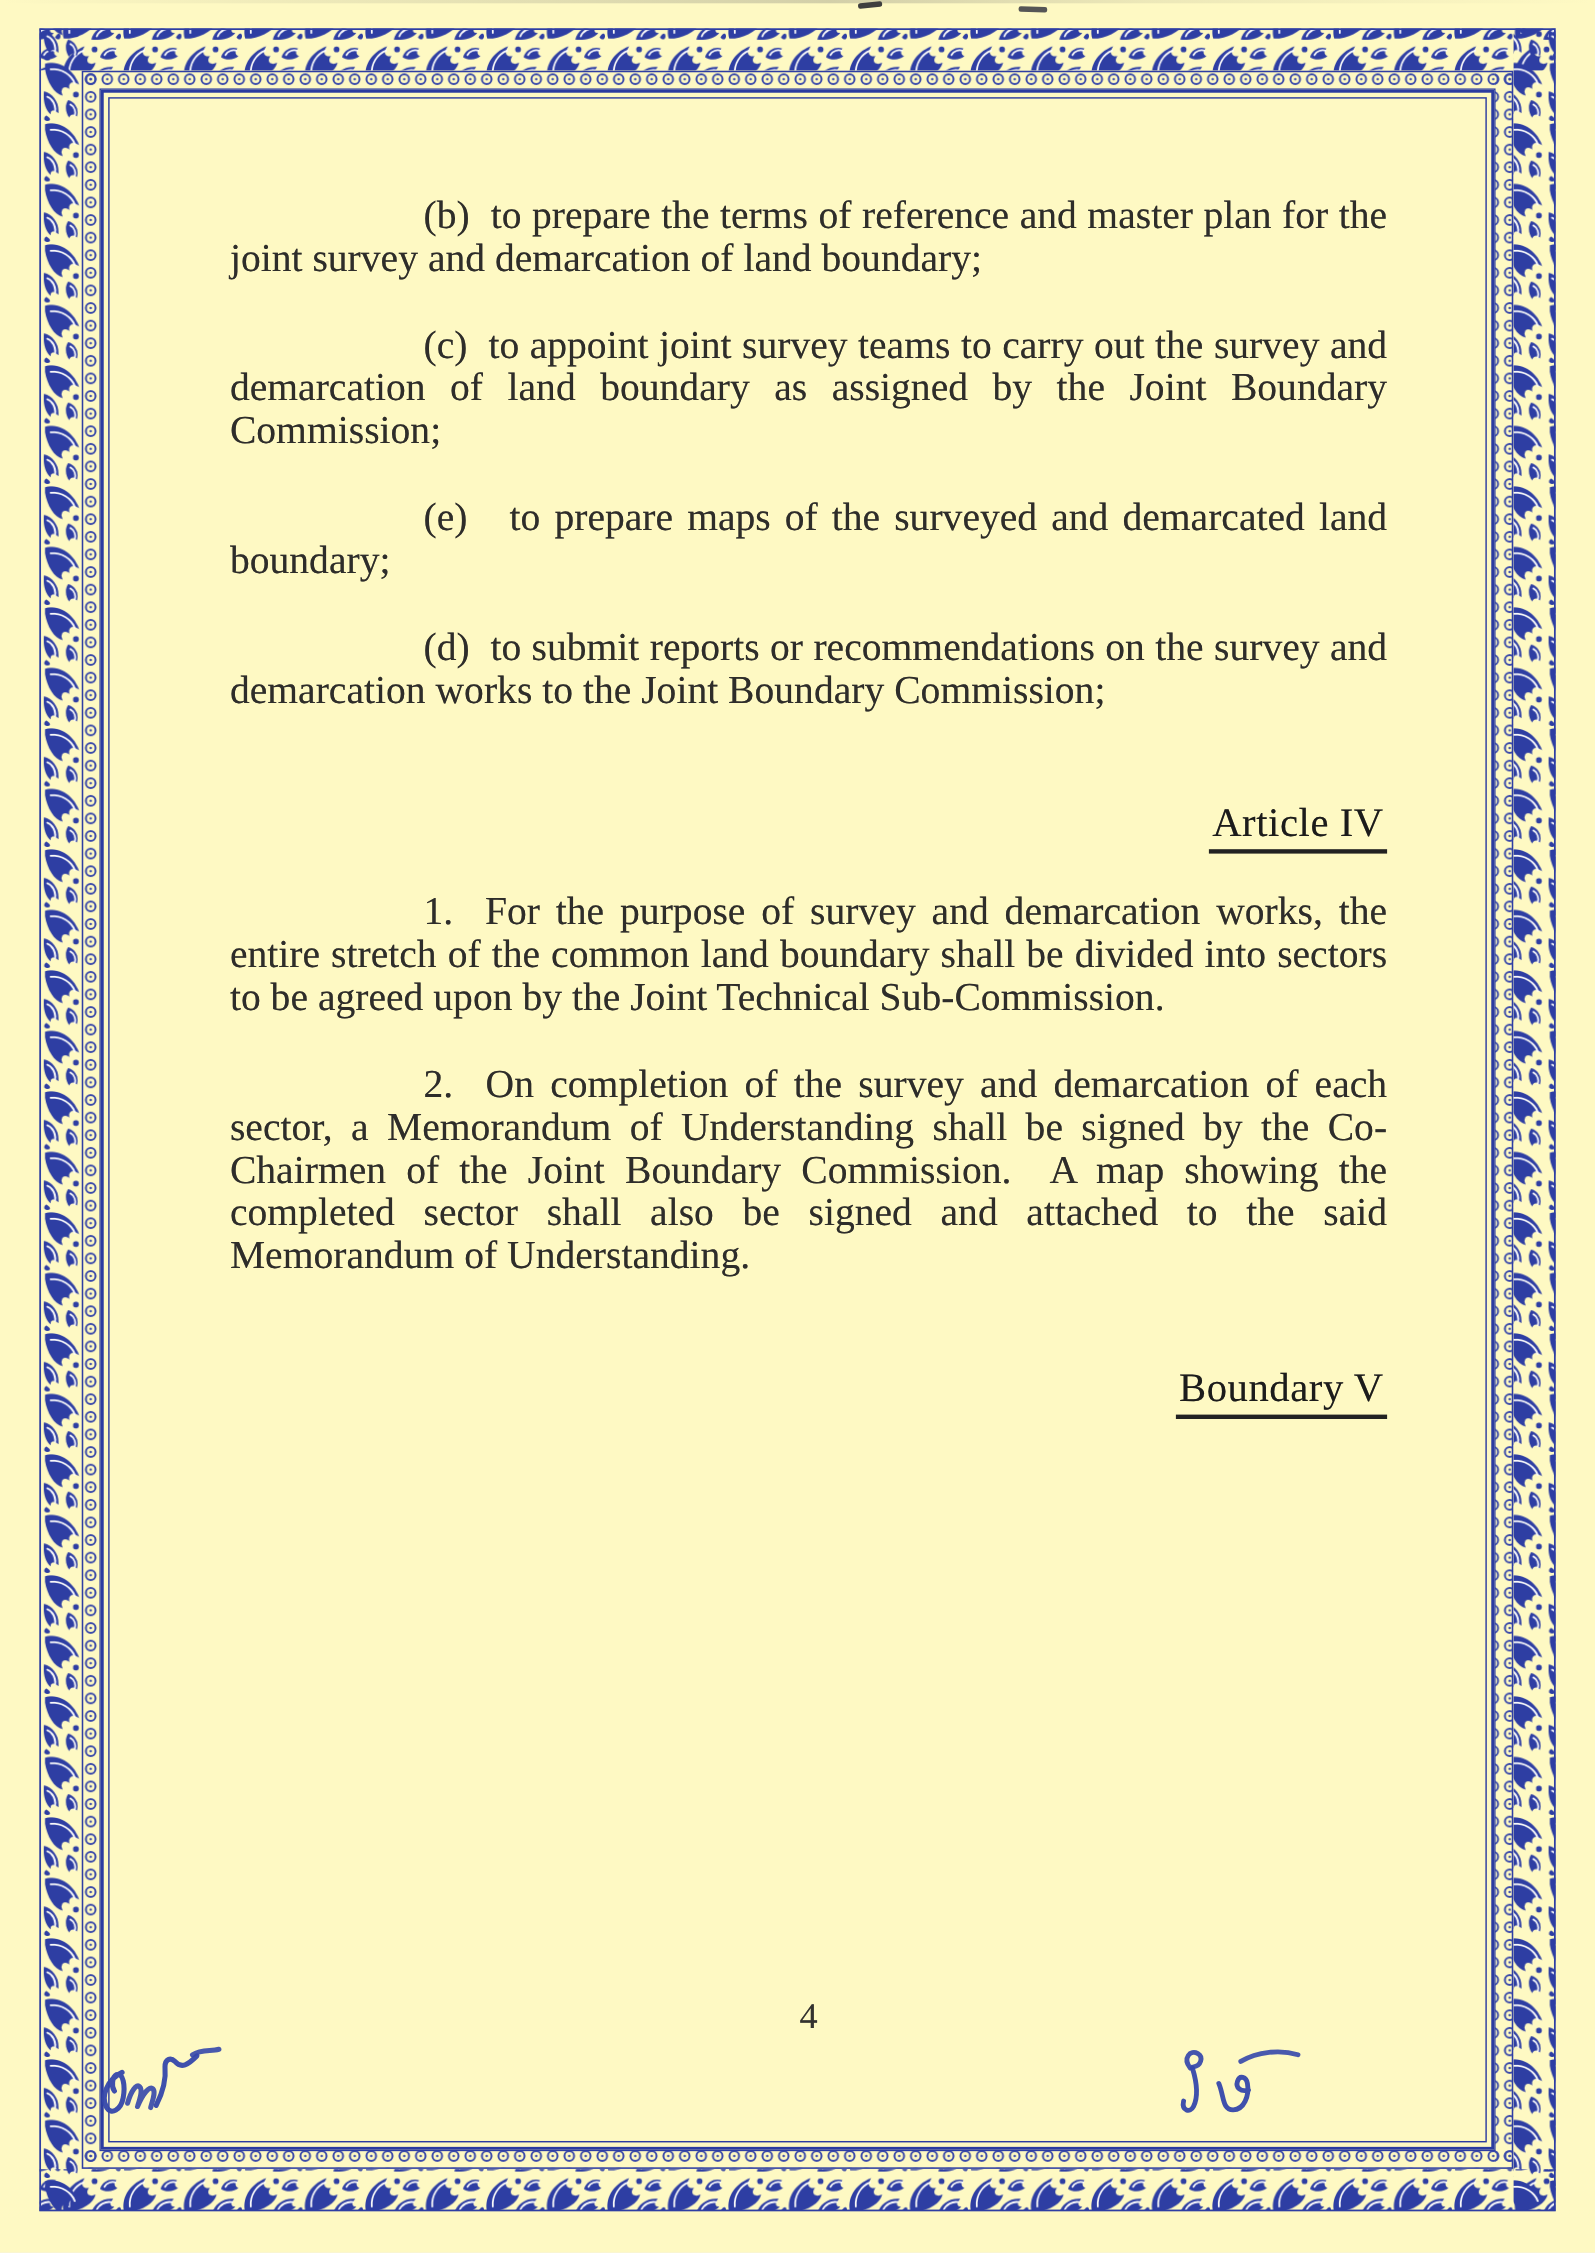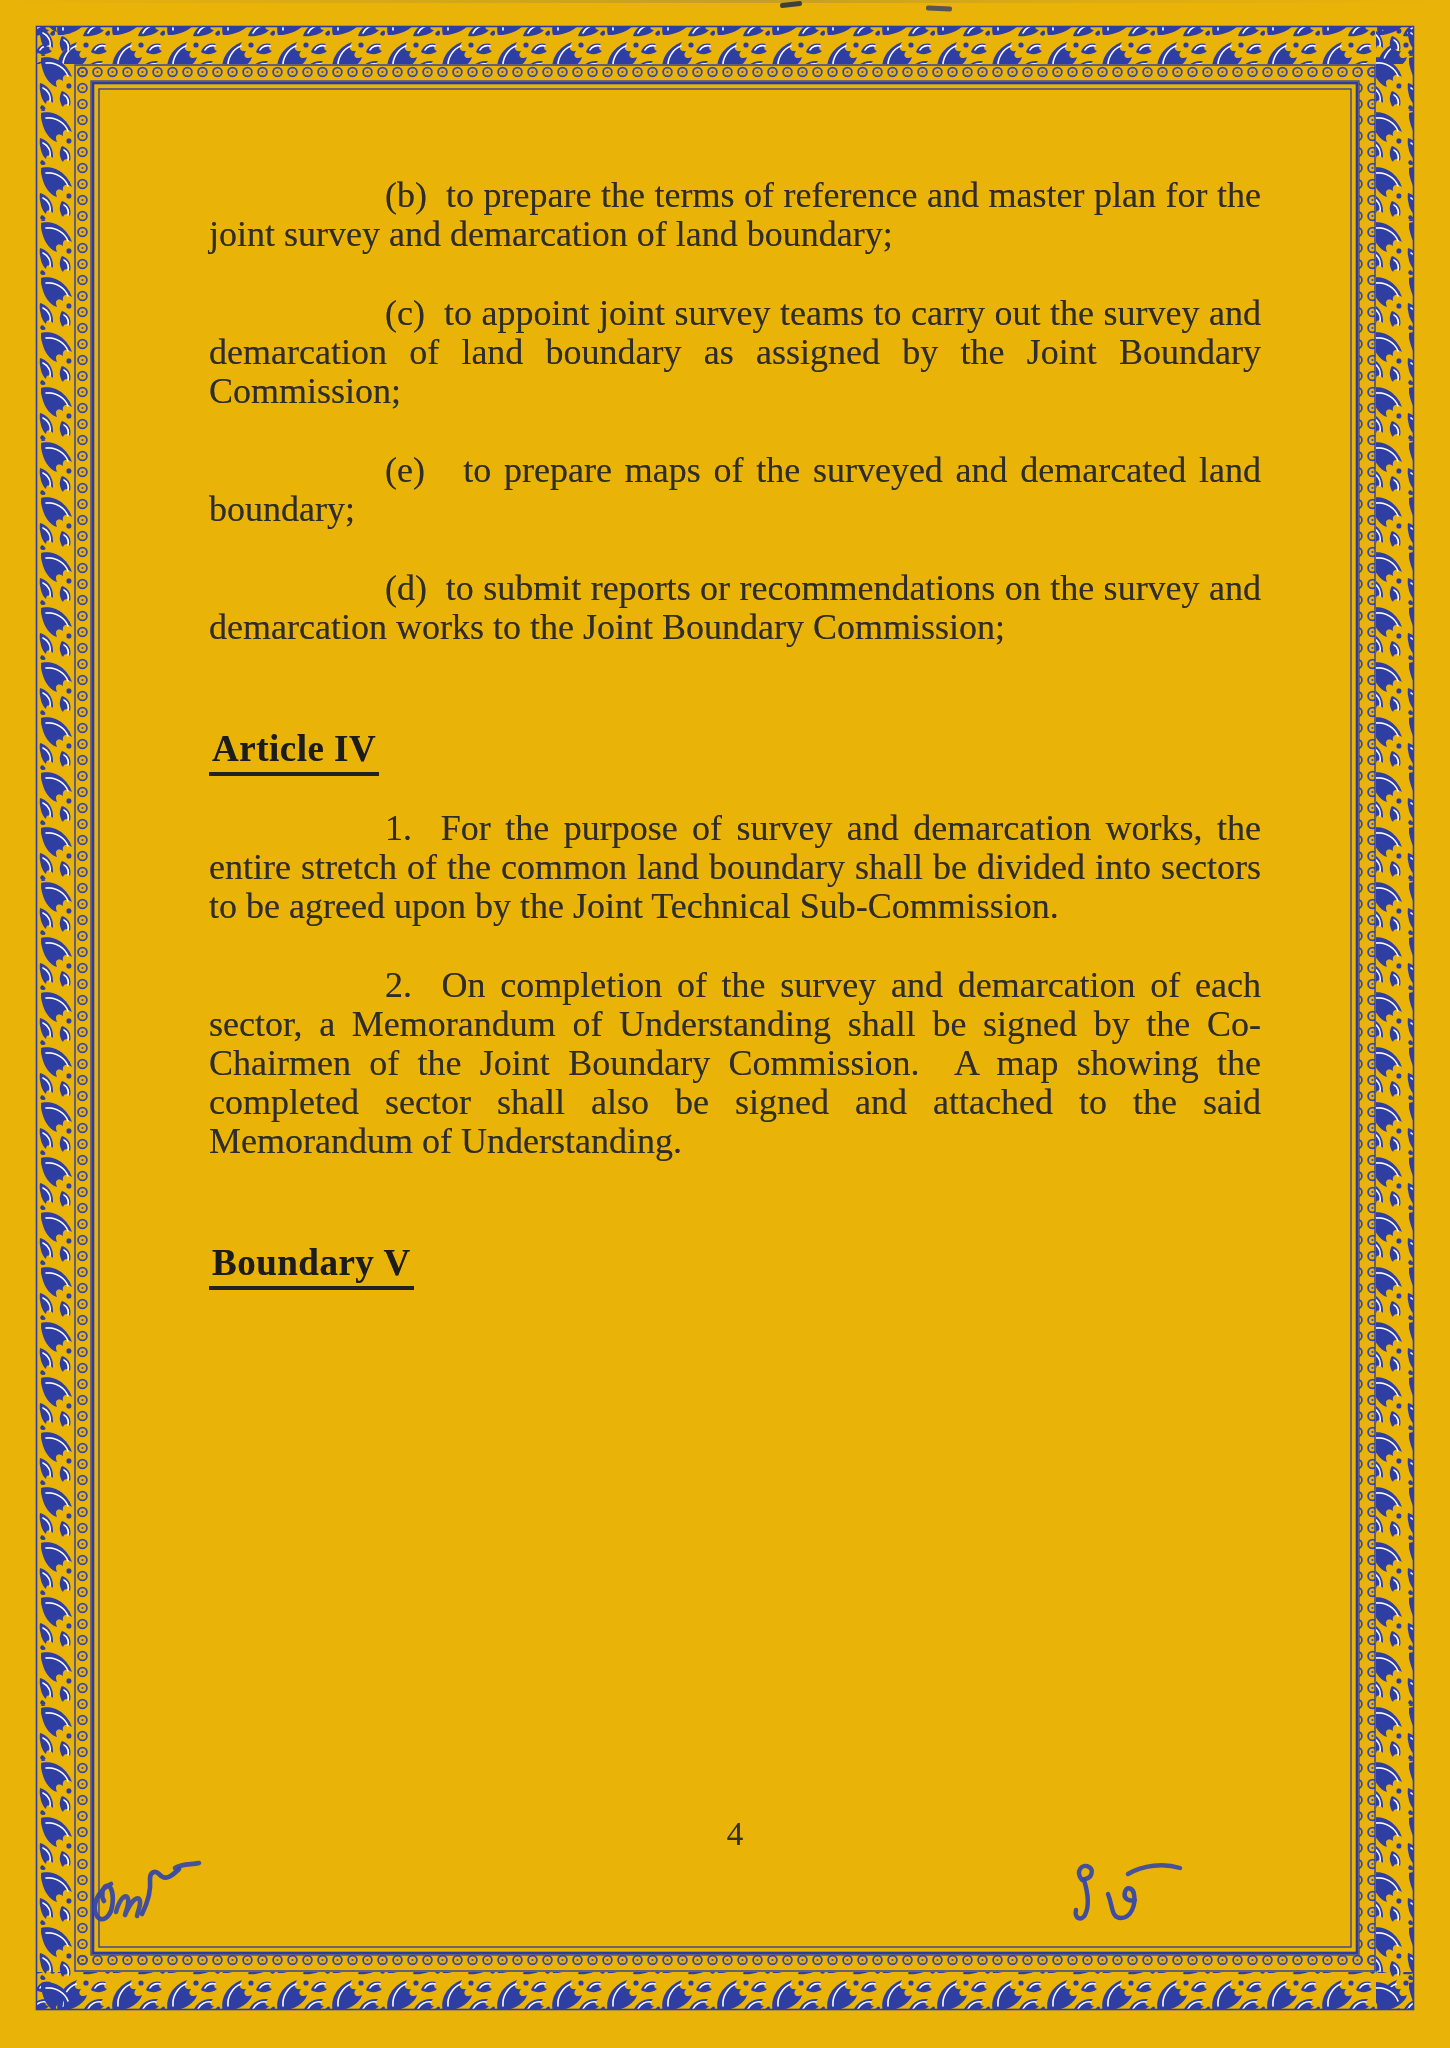--- a/index.html
+++ b/index.html
@@ -1,28 +1,28 @@
 <!DOCTYPE html>
 <html><head>
 <meta charset="utf-8">
 <style>
   html,body{margin:0;padding:0;}
   body{width:1450px;height:2048px;background:#f3f2ef;font-family:"Liberation Serif","DejaVu Serif",serif;}
-  .page{position:relative;width:1450px;height:2048px;background:#eab308;overflow:hidden;}
+  .page{position:relative;width:1450px;height:2048px;background:#fef9c3;overflow:hidden;}
   .frame{position:absolute;left:0;top:0;}
   .scan-edge{position:absolute;top:0;left:0;right:0;height:3px;
     background:linear-gradient(90deg,rgba(110,110,108,0) 0%,rgba(110,110,108,.30) 52%,rgba(110,110,108,.12) 72%,rgba(110,110,108,0) 100%);}
   .artifact{position:absolute;border-radius:2px;}
   .artifact-1{left:780px;top:2px;width:22px;height:5px;background:#3f3f3f;transform:rotate(-6deg);}
   .artifact-2{left:926px;top:6px;width:26px;height:5px;background:#565656;transform:rotate(2deg);}
   .content{position:absolute;left:209px;top:176px;width:1052px;color:#2e2d2a;
     font-size:36px;line-height:39px;text-shadow:0 0 .6px rgba(45,45,45,.55);}
   .para{margin:0 0 40px 0;text-indent:176px;text-align:justify;}
-  .article{margin:82px 0 40px 0;text-align:left;font-size:37px;line-height:40px;
-    font-weight:bold;color:#1c1c1b;letter-spacing:.5px;}
+  .article{margin:82px 0 40px 0;text-align:right;font-size:37px;line-height:40px;
+    font-weight:normal;color:#1c1c1b;letter-spacing:.5px;}
   .article .u{border-bottom:4px solid #222;padding:0 3px 3px 3px;}
   .page-number{position:absolute;left:209px;top:1816px;width:1052px;text-align:center;
     font-size:33px;color:#33322f;text-shadow:0 0 .6px rgba(45,45,45,.5);}
   .sig{position:absolute;}
   .sig-left{left:85px;top:1860px;}
   .sig-right{left:1052px;top:1850px;}
 </style>
 </head>
 <body>
 

